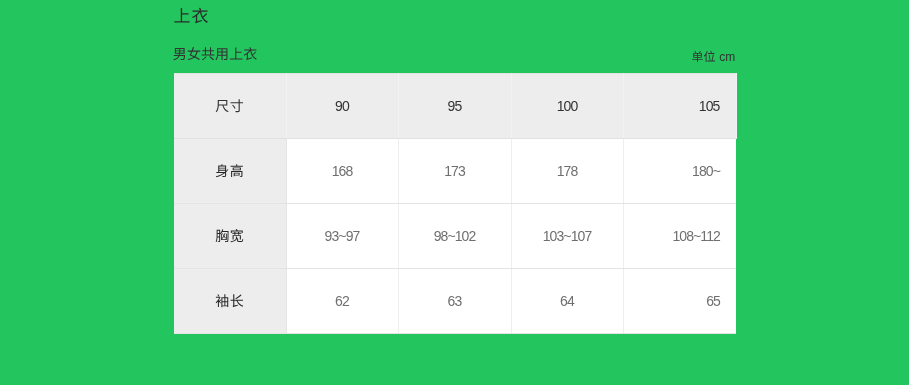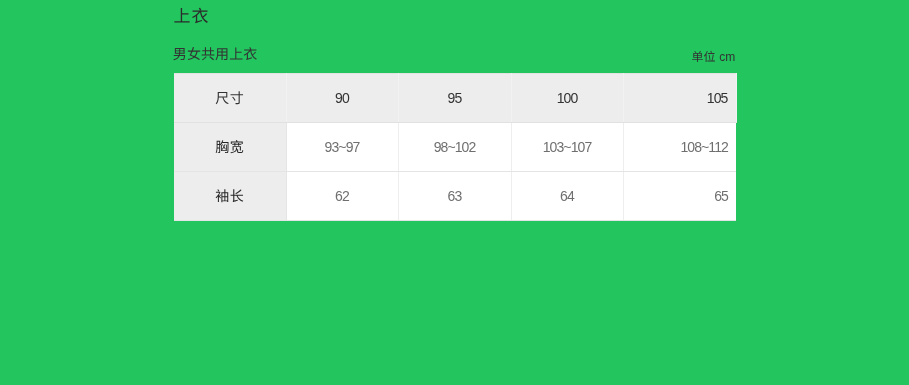--- a/index.html
+++ b/index.html
@@ -66,21 +66,21 @@
     left: 0;
     top: 73px;
     width: 562px;
     border-collapse: collapse;
     table-layout: fixed;
   }
   table.size-table td {
     text-align: center;
     vertical-align: middle;
     height: 32px;
-    padding: 8px;
+    padding: 16px;
     font-size: 14px;
     letter-spacing: -0.9px;
     color: #6f6f6f;
     background: #ffffff;
     border-bottom: 1px solid #e4e4e4;
     border-right: 1px solid #eeeeee;
     white-space: nowrap;
   }
   table.size-table td:last-child { border-right: none; text-align: right; }
   table.size-table td > span {
@@ -124,20 +124,27 @@
       </colgroup>
       <tbody>
           <tr class="head-row">
             <td class="rowlabel"><span>尺寸</span></td>
             <td><span>90</span></td>
             <td><span>95</span></td>
             <td><span>100</span></td>
             <td><span>105</span></td>
           </tr>
           <tr>
+            <td class="rowlabel"><span>身高</span></td>
+            <td><span>168</span></td>
+            <td><span>173</span></td>
+            <td><span>178</span></td>
+            <td><span>180~</span></td>
+          </tr>
+          <tr>
             <td class="rowlabel"><span>胸宽</span></td>
             <td><span>93~97</span></td>
             <td><span>98~102</span></td>
             <td><span>103~107</span></td>
             <td><span>108~112</span></td>
           </tr>
           <tr>
             <td class="rowlabel"><span>袖长</span></td>
             <td><span>62</span></td>
             <td><span>63</span></td>

